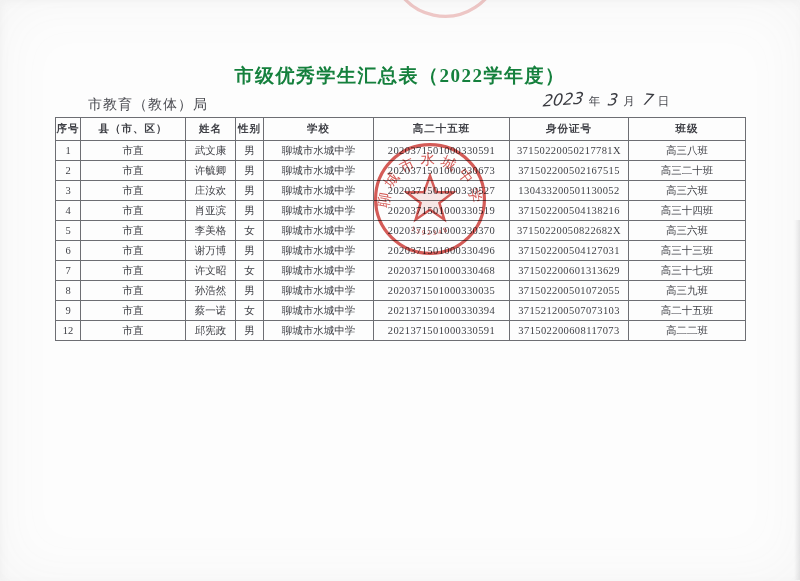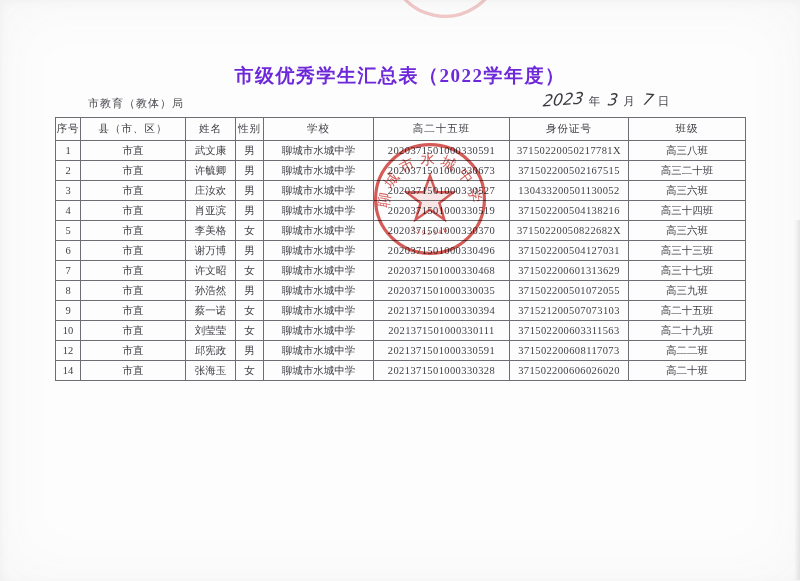--- a/index.html
+++ b/index.html
@@ -15,25 +15,25 @@
     box-shadow:inset 0 0 60px rgba(120,120,125,0.06), inset 2px 2px 8px rgba(120,120,125,0.05);
   }
   .scan-page::after{
     content:"";position:absolute;right:0;top:220px;width:6px;height:360px;
     background:linear-gradient(to left,rgba(140,140,145,0.18),rgba(140,140,145,0));
     pointer-events:none;
   }
   .doc-title{
     position:absolute;left:0;top:63px;width:800px;
     text-align:center;font-size:19px;font-weight:bold;
-    letter-spacing:1.5px;color:#6d28d9;
+    letter-spacing:1.5px;color:#15803d;
   }
   .issuer{
     position:absolute;left:88px;top:96px;
-    font-size:11px;color:#4a4b51;letter-spacing:1px;
+    font-size:14px;color:#4a4b51;letter-spacing:1px;
   }
   .date-line{
     position:absolute;left:540px;top:90px;width:180px;
     font-size:11.5px;color:#45464c;white-space:nowrap;
   }
   .hand{
     display:inline-block;
     font-family:"DejaVu Sans",sans-serif;
     font-style:italic;font-size:16px;color:#3a3b41;
     transform:rotate(-4deg) skewX(-10deg);
@@ -44,21 +44,21 @@
   table.roster{
     position:absolute;left:55px;top:117px;width:690px;
     border-collapse:collapse;table-layout:fixed;
   }
   table.roster th, table.roster td{
     border:1px solid #6d6e73;
     text-align:center;vertical-align:middle;
     padding:0;overflow:hidden;white-space:nowrap;
   }
   table.roster th{
-    height:22px;font-weight:normal;font-size:10.5px;color:#3f4046;letter-spacing:1px;margin-left:20px;
+    height:22px;font-weight:bold;font-size:10.5px;color:#3f4046;letter-spacing:1px;margin-left:20px;
   }
   table.roster td{
     height:19px;font-size:10.5px;color:#3e3f45;
   }
   td.num{font-size:10px;color:#55565e;letter-spacing:0.4px;}
   
   .stamp{
     position:absolute;left:369px;top:138px;width:122px;height:122px;
     opacity:0.85;mix-blend-mode:multiply;pointer-events:none;
   }
@@ -192,48 +192,28 @@
       <td>9</td>
       <td>市直</td>
       <td>蔡一诺</td>
       <td>女</td>
       <td>聊城市水城中学</td>
       <td class="num">2021371501000330394</td>
       <td class="num">371521200507073103</td>
       <td>高二十五班</td>
     </tr>
         <tr>
-      <td>10</td>
-      <td>市直</td>
-      <td>刘莹莹</td>
-      <td>女</td>
-      <td>聊城市水城中学</td>
-      <td class="num">2021371501000330111</td>
-      <td class="num">371502200603311563</td>
-      <td>高二十九班</td>
-    </tr>
-        <tr>
       <td>12</td>
       <td>市直</td>
       <td>邱宪政</td>
       <td>男</td>
       <td>聊城市水城中学</td>
       <td class="num">2021371501000330591</td>
       <td class="num">371502200608117073</td>
       <td>高二二班</td>
-    </tr>
-        <tr>
-      <td>14</td>
-      <td>市直</td>
-      <td>张海玉</td>
-      <td>女</td>
-      <td>聊城市水城中学</td>
-      <td class="num">2021371501000330328</td>
-      <td class="num">371502200606026020</td>
-      <td>高二十班</td>
     </tr>
       </tbody>
   </table>
 
   <svg class="stamp" viewBox="0 0 130 130">
     <circle cx="65" cy="65" r="58" fill="none" stroke="#cf3f3a" stroke-width="3.4"></circle>
     <polygon points="65,40 71.2,57.5 89.7,58.0 75.0,69.2 80.3,87.0 65,76.5 49.7,87.0 55.0,69.2 40.3,58.0 58.8,57.5" fill="rgba(207,63,58,0.14)" stroke="#cf3f3a" stroke-width="2.6"></polygon>
     <path id="seal-arc-top" d="M 21,72 A 44,44 0 1,1 109,72" fill="none"></path>
     <text font-size="15.5" letter-spacing="5" style="font-family:'DejaVu Serif',serif;">
       <textPath href="#seal-arc-top" startOffset="50%" text-anchor="middle">聊城市水城中学</textPath>

